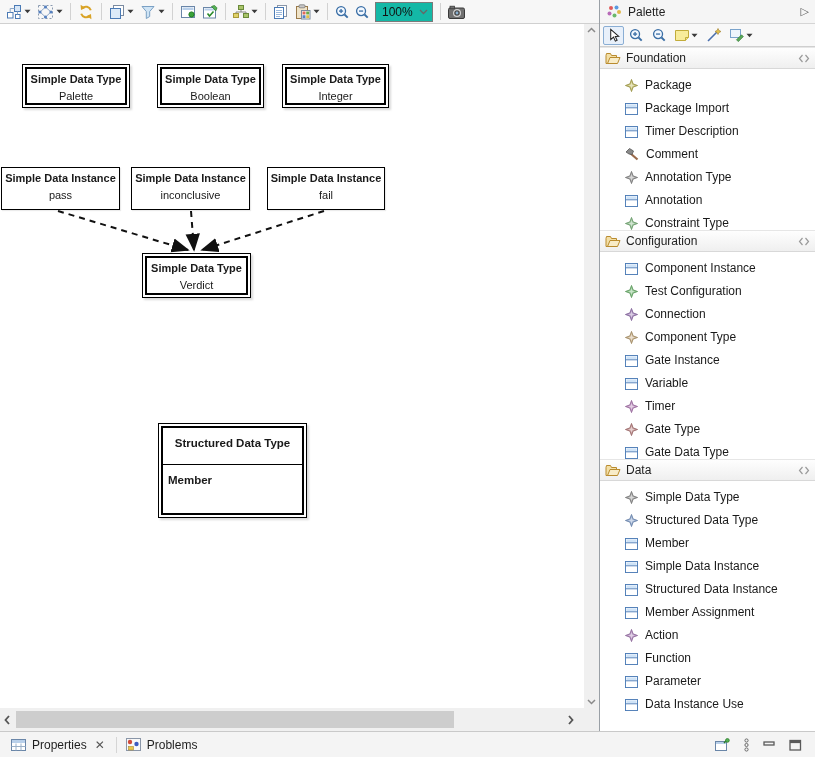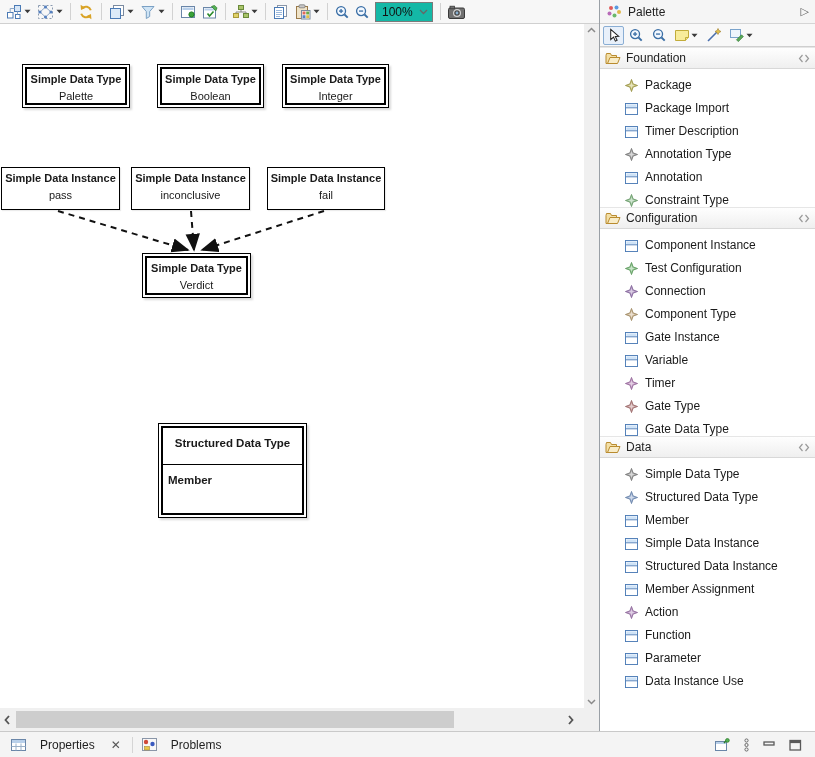--- a/index.html
+++ b/index.html
@@ -48,21 +48,21 @@
   .pt-btn.active { background:#e8f0fa; border:1px solid #8aaed4; border-radius:2px; }
   .pal-group-header { height:22px; background:linear-gradient(#fefefe,#efefef); border-top:1px solid #e6e6e6; border-bottom:1px solid #d8d8d8; display:flex; align-items:center; gap:5px; padding:0 5px; }
   .pal-group-header .g-label { font-size:12px; color:#222; }
   .pal-group-header .pin { margin-left:auto; display:flex; }
   .pal-item { height:23px; display:flex; align-items:flex-end; gap:7px; padding-left:25px; }
   .pal-item .i-label { font-size:12px; color:#1a1a1a; white-space:nowrap; }
   .icon { display:inline-flex; align-items:center; justify-content:center; }
 
   
   #bottom-bar { height:26px; background:#f4f4f4; border-top:1px solid #c9c9c9; display:flex; align-items:center; padding:0 4px; }
-  .view-tab { display:flex; align-items:center; gap:14px; height:25px; padding:0 7px; }
+  .view-tab { display:flex; align-items:center; gap:6px; height:25px; padding:0 7px; }
   .view-tab .tab-label { font-size:12px; color:#1e1e1e; }
   .tab-close { color:#555; font-size:12px; padding:0 2px; }
   .tab-sep { width:1px; height:16px; background:#d5d5d5; margin:0 2px; }
   #bb-controls { margin-left:auto; display:flex; align-items:center; gap:13px; padding-right:9px; }
 </style>
 </head>
 <body>
 
 <div id="app">
   <div id="main-row">
@@ -444,20 +444,29 @@
               <svg width="13" height="12" viewBox="0 0 14 13">
                 <rect x="0.5" y="0.5" width="13" height="12" fill="#fff" stroke="#4a7ab5"></rect>
                 <rect x="1.5" y="1.5" width="11" height="3" fill="#cfe3f7"></rect>
                 <line x1="0.5" y1="5.2" x2="13.5" y2="5.2" stroke="#4a7ab5"></line>
               </svg>
             </span>
             <span class="i-label">Timer Description</span>
           </div>
           <div class="pal-item">
             <span class="icon">
+              <svg width="14" height="13" viewBox="0 0 14 13">
+                <line x1="5" y1="5" x2="12.5" y2="11.5" stroke="#9a6a4a" stroke-width="2.2"></line>
+                <path d="M1 4 L4.5 0.5 L8.5 3 L7 6.5 L4 6 Z" fill="#8a8a8a" stroke="#555" stroke-width="0.8"></path>
+              </svg>
+            </span>
+            <span class="i-label">Comment</span>
+          </div>
+          <div class="pal-item">
+            <span class="icon">
               <svg width="13" height="13" viewBox="0 0 14 14">
                 <path d="M7 0.5 L8.7 5.3 L13.5 7 L8.7 8.7 L7 13.5 L5.3 8.7 L0.5 7 L5.3 5.3 Z" fill="#b0b0b0" stroke="#787878"></path>
                 <path d="M7 3.6 L7.9 6.1 L10.4 7 L7.9 7.9 L7 10.4 L6.1 7.9 L3.6 7 L6.1 6.1 Z" fill="rgba(255,255,255,0.5)"></path>
               </svg>
             </span>
             <span class="i-label">Annotation Type</span>
           </div>
           <div class="pal-item">
             <span class="icon">
               <svg width="13" height="12" viewBox="0 0 14 13">

